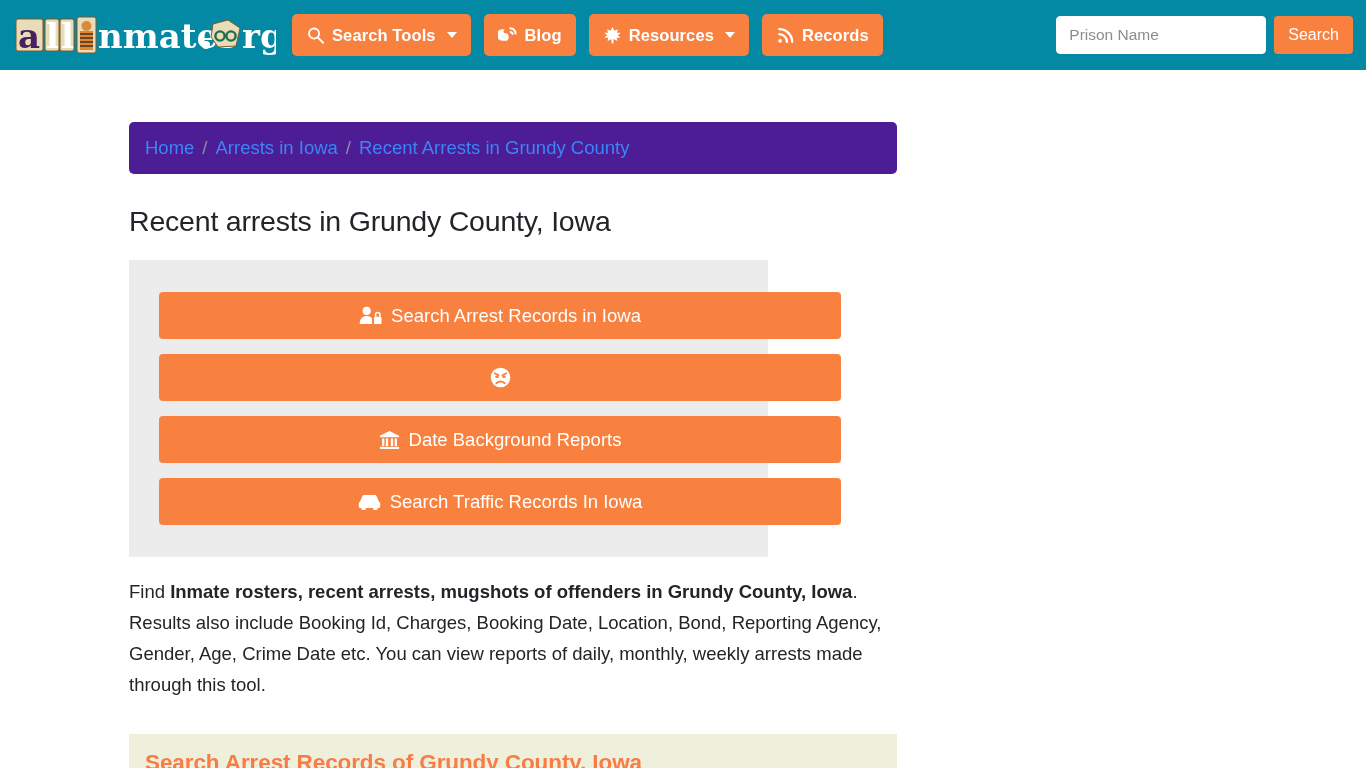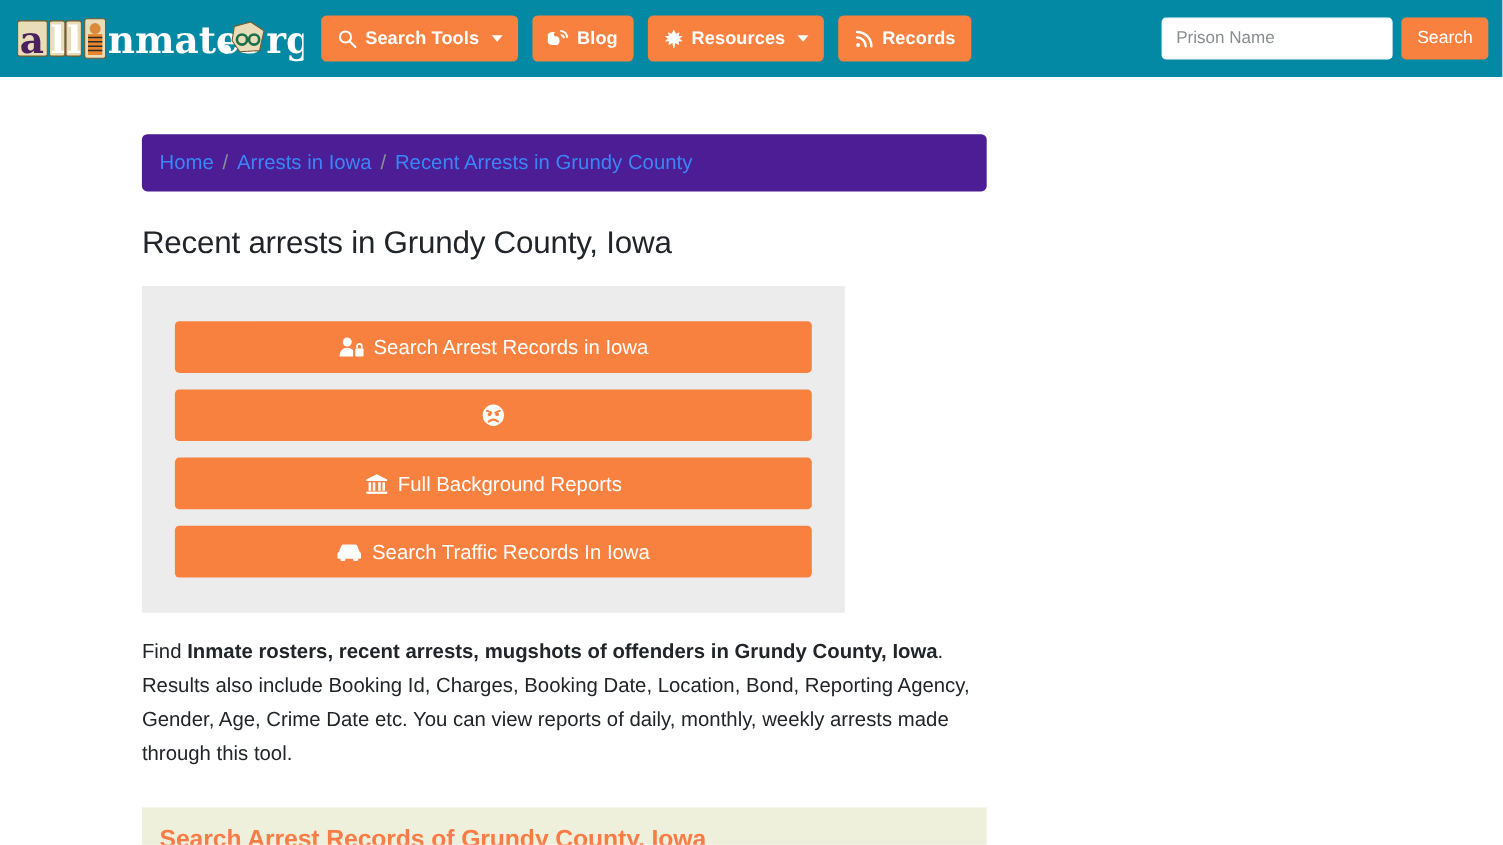--- a/index.html
+++ b/index.html
@@ -148,21 +148,21 @@
     margin-top: 22px;
     background: #ececec;
     width: 639px;
     padding: 32px 30px 32px 30px;
   }
   .big-btn {
     display: flex;
     align-items: center;
     justify-content: center;
     gap: 9px;
-    width: 579px;
+    width: 682px;
     height: 47px;
     background: #f9813f;
     color: #ffffff;
     border: none;
     border-radius: 4px;
     font-size: 18.5px;
     cursor: pointer;
     margin-bottom: 15px;
     font-family: "Liberation Sans", sans-serif;
   }
@@ -338,21 +338,21 @@
         <span class="ico">
           <svg width="21" height="20" viewBox="0 0 22 20" fill="#ffffff">
             <path d="M11 0.6 L21 5.6 L21 7.2 L1 7.2 L1 5.6 Z"></path>
             <rect x="3.2" y="8.4" width="2.4" height="8"></rect>
             <rect x="7.2" y="8.4" width="2.4" height="8"></rect>
             <rect x="12.4" y="8.4" width="2.4" height="8"></rect>
             <rect x="16.4" y="8.4" width="2.4" height="8"></rect>
             <rect x="1" y="17.2" width="20" height="2.2"></rect>
           </svg>
         </span>
-        <span>Full Background Reports</span>
+        <span>Date Background Reports</span>
       </button>
 
       <button class="big-btn">
         <span class="ico">
           <svg width="23" height="18" viewBox="0 0 24 18" fill="#ffffff">
             <path d="M2.2 8.6 L4.4 3.2 A2.4 2.4 0 0 1 6.6 1.8 L17.4 1.8 A2.4 2.4 0 0 1 19.6 3.2 L21.8 8.6 A2.6 2.6 0 0 1 23.2 11 L23.2 14 A1.2 1.2 0 0 1 22 15.2 L2 15.2 A1.2 1.2 0 0 1 0.8 14 L0.8 11 A2.6 2.6 0 0 1 2.2 8.6 Z"></path>
             <rect x="3.6" y="14.6" width="4.6" height="2.8" rx="1.2"></rect>
             <rect x="15.8" y="14.6" width="4.6" height="2.8" rx="1.2"></rect>
           </svg>
         </span>

